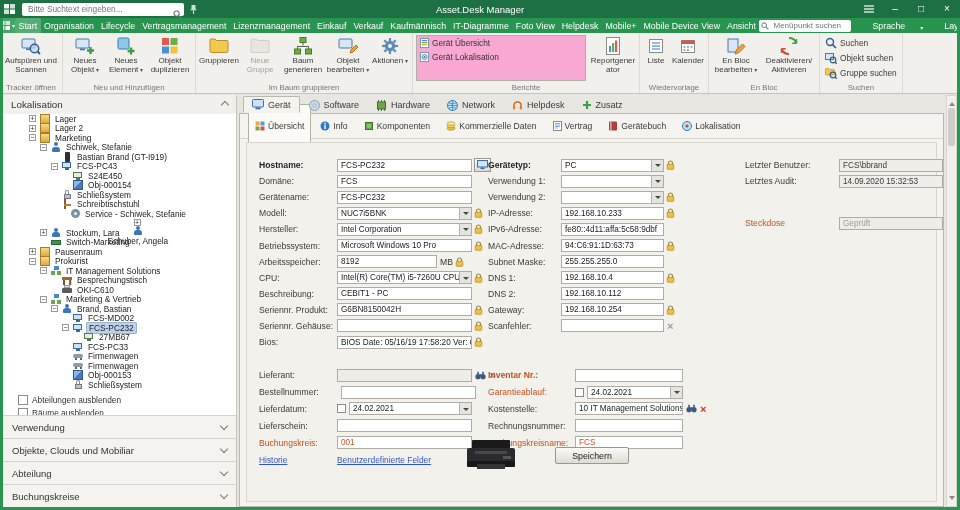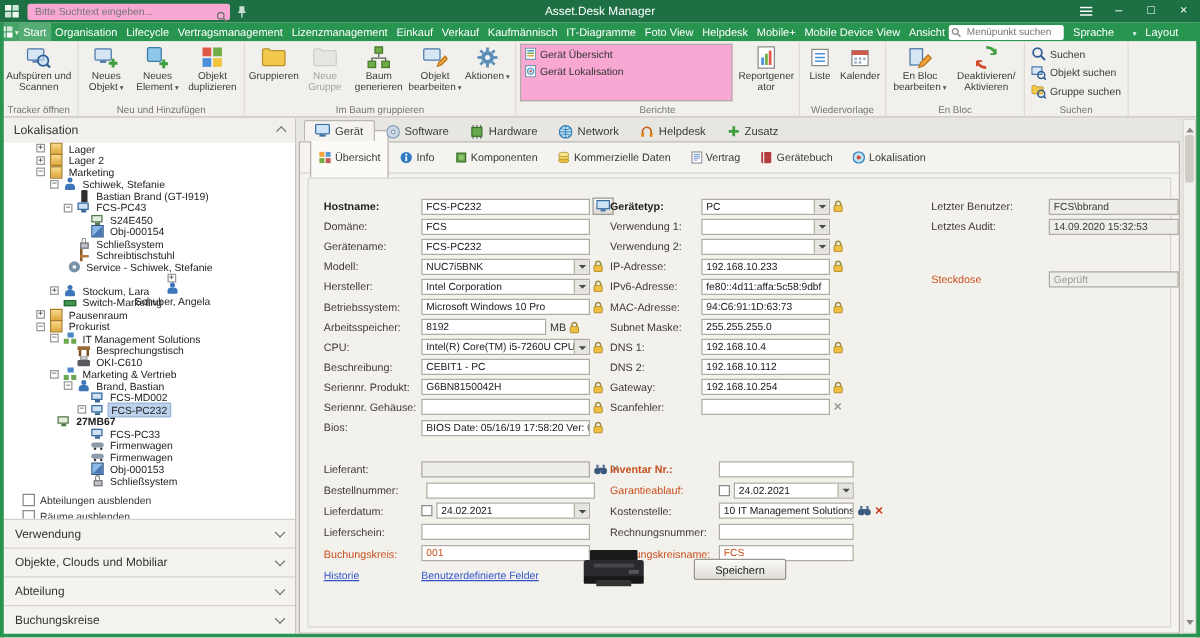--- a/index.html
+++ b/index.html
@@ -1,36 +1,36 @@
 <!DOCTYPE html>
 <html style="--c-title_bar: #1d7044; --c-tab_row: #27954f; --c-label_red: #c8501e; --c-link: #3355cc; --c-tree_selection: #bcd2ec;"><head>
 <meta charset="utf-8">
 <style>
   html,body{margin:0;padding:0}
   body{width:960px;height:510px;overflow:hidden;font-family:"Liberation Sans",sans-serif;background:#e8e6e1;position:relative}
   .window{position:absolute;inset:0}
   
   .titlebar{position:absolute;left:0;top:0;width:960px;height:18px;background:var(--c-title_bar,#1d7044);display:flex;align-items:center}
   .appico{margin-left:4px;display:flex;align-items:center}
-  .tsearch{position:relative;margin-left:6px;width:162px;height:13px;background:#f9a8d4;border-radius:2px;display:flex;align-items:center}
+  .tsearch{position:relative;margin-left:6px;width:162px;height:13px;background:#ffffff;border-radius:2px;display:flex;align-items:center}
   .tsearch input{border:none;outline:none;background:transparent;font-size:8.3px;color:#444;width:140px;margin-left:4px;font-family:inherit}
   .tsico{position:absolute;right:2px;top:2px}
   .pin{margin-left:5px;display:flex;align-items:center;opacity:.85}
   .ttitle{position:absolute;left:50%;transform:translateX(-50%);color:#fff;font-size:9.5px;white-space:nowrap}
   .wctrls{margin-left:auto;display:flex;height:18px}
   .wc{width:26px;height:18px;display:flex;align-items:center;justify-content:center;color:#fff;font-size:10px;line-height:10px}
   
   .tabrow{position:absolute;left:0;top:18px;width:960px;height:15px;background:var(--c-tab_row,#27954f);display:flex;align-items:center;overflow:hidden}
   .appbtn{width:26px;height:15px;display:flex;align-items:center;justify-content:center;background:rgba(255,255,255,.14);color:#fff;gap:1px}
   #rtabs{display:flex;height:15px}
   .rtab{padding:0 3.5px;font-size:8.8px;color:#fff;display:flex;align-items:center;white-space:nowrap}
   .rtab.active{background:rgba(255,255,255,.22);border-radius:2px 2px 0 0}
   .menusearch{margin-left:auto;width:92px;height:12px;background:#fff;border-radius:2px;display:flex;align-items:center;padding:0 2px;gap:2px}
   .menusearch input{border:none;outline:none;font-size:8px;color:#666;width:74px;background:transparent;font-family:inherit}
-  .trbtn{color:#fff;font-size:8.8px;margin-left:7px;display:flex;align-items:flex-end;gap:15px;white-space:nowrap}
+  .trbtn{color:#fff;font-size:8.8px;margin-left:21px;display:flex;align-items:flex-end;gap:15px;white-space:nowrap}
   .dar{font-size:6px;opacity:.9}
   .globe{margin:0 5px 0 6px;width:11px;height:11px;border:1px solid rgba(255,255,255,.9);border-radius:50%;box-sizing:border-box;position:relative}
   .globe::after{content:"";position:absolute;left:0;right:0;top:4px;height:1px;background:rgba(255,255,255,.9)}
   
   .ribbon{position:absolute;left:0;top:33px;width:960px;height:61px;background:#f1f0ec;border-bottom:1px solid #c6c4bc;display:flex;box-sizing:border-box}
   .rgroup{display:flex;flex-direction:column;padding:1px 2px 0;border-right:1px solid #dddbd4}
   .rgi{display:flex;align-items:flex-start;flex:1}
   .rgi.stack{flex-direction:column;justify-content:flex-start;gap:1px;padding-top:2px}
   .rglabel{text-align:center;font-size:7.8px;color:#77756e;height:11px;line-height:11px;white-space:nowrap}
   button{font-family:inherit}
@@ -519,21 +519,21 @@
         <div class="trow" style="padding-left: 48px;">
           <span class="tsp"></span>
           <span class="ti ti-lock"></span>
           <span class="tlab">Schließsystem</span>
         </div>
         <div class="trow" style="padding-left: 48px;">
           <span class="tsp"></span>
           <span class="ti ti-chair"></span>
           <span class="tlab">Schreibtischstuhl</span>
         </div>
-        <div class="trow" style="padding-left: 40px;">
+        <div class="trow" style="padding-left: 56px;">
           <span class="tsp"></span>
           <span class="ti ti-service"></span>
           <span class="tlab">Service - Schiwek, Stefanie</span>
         </div>
         <div class="trow" style="padding-left: 37px; flex-direction: column;">
           <span class="texp">+</span>
           <span class="ti ti-person"></span>
           <span class="tlab">Schuber, Angela</span>
         </div>
         <div class="trow" style="padding-left: 37px;">
@@ -584,21 +584,21 @@
         <div class="trow" style="padding-left: 59px;">
           <span class="tsp"></span>
           <span class="ti ti-computer"></span>
           <span class="tlab">FCS-MD002</span>
         </div>
         <div class="trow" style="padding-left: 59px;">
           <span class="texp">−</span>
           <span class="ti ti-computer"></span>
           <span class="tlab sel">FCS-PC232</span>
         </div>
-        <div class="trow" style="padding-left: 32px; font-weight: bold;">
+        <div class="trow" style="padding-left: 70px;">
           <span class="tsp"></span>
           <span class="ti ti-monitor"></span>
           <span class="tlab">27MB67</span>
         </div>
         <div class="trow" style="padding-left: 59px;">
           <span class="tsp"></span>
           <span class="ti ti-computer"></span>
           <span class="tlab">FCS-PC33</span>
         </div>
         <div class="trow" style="padding-left: 59px;">

